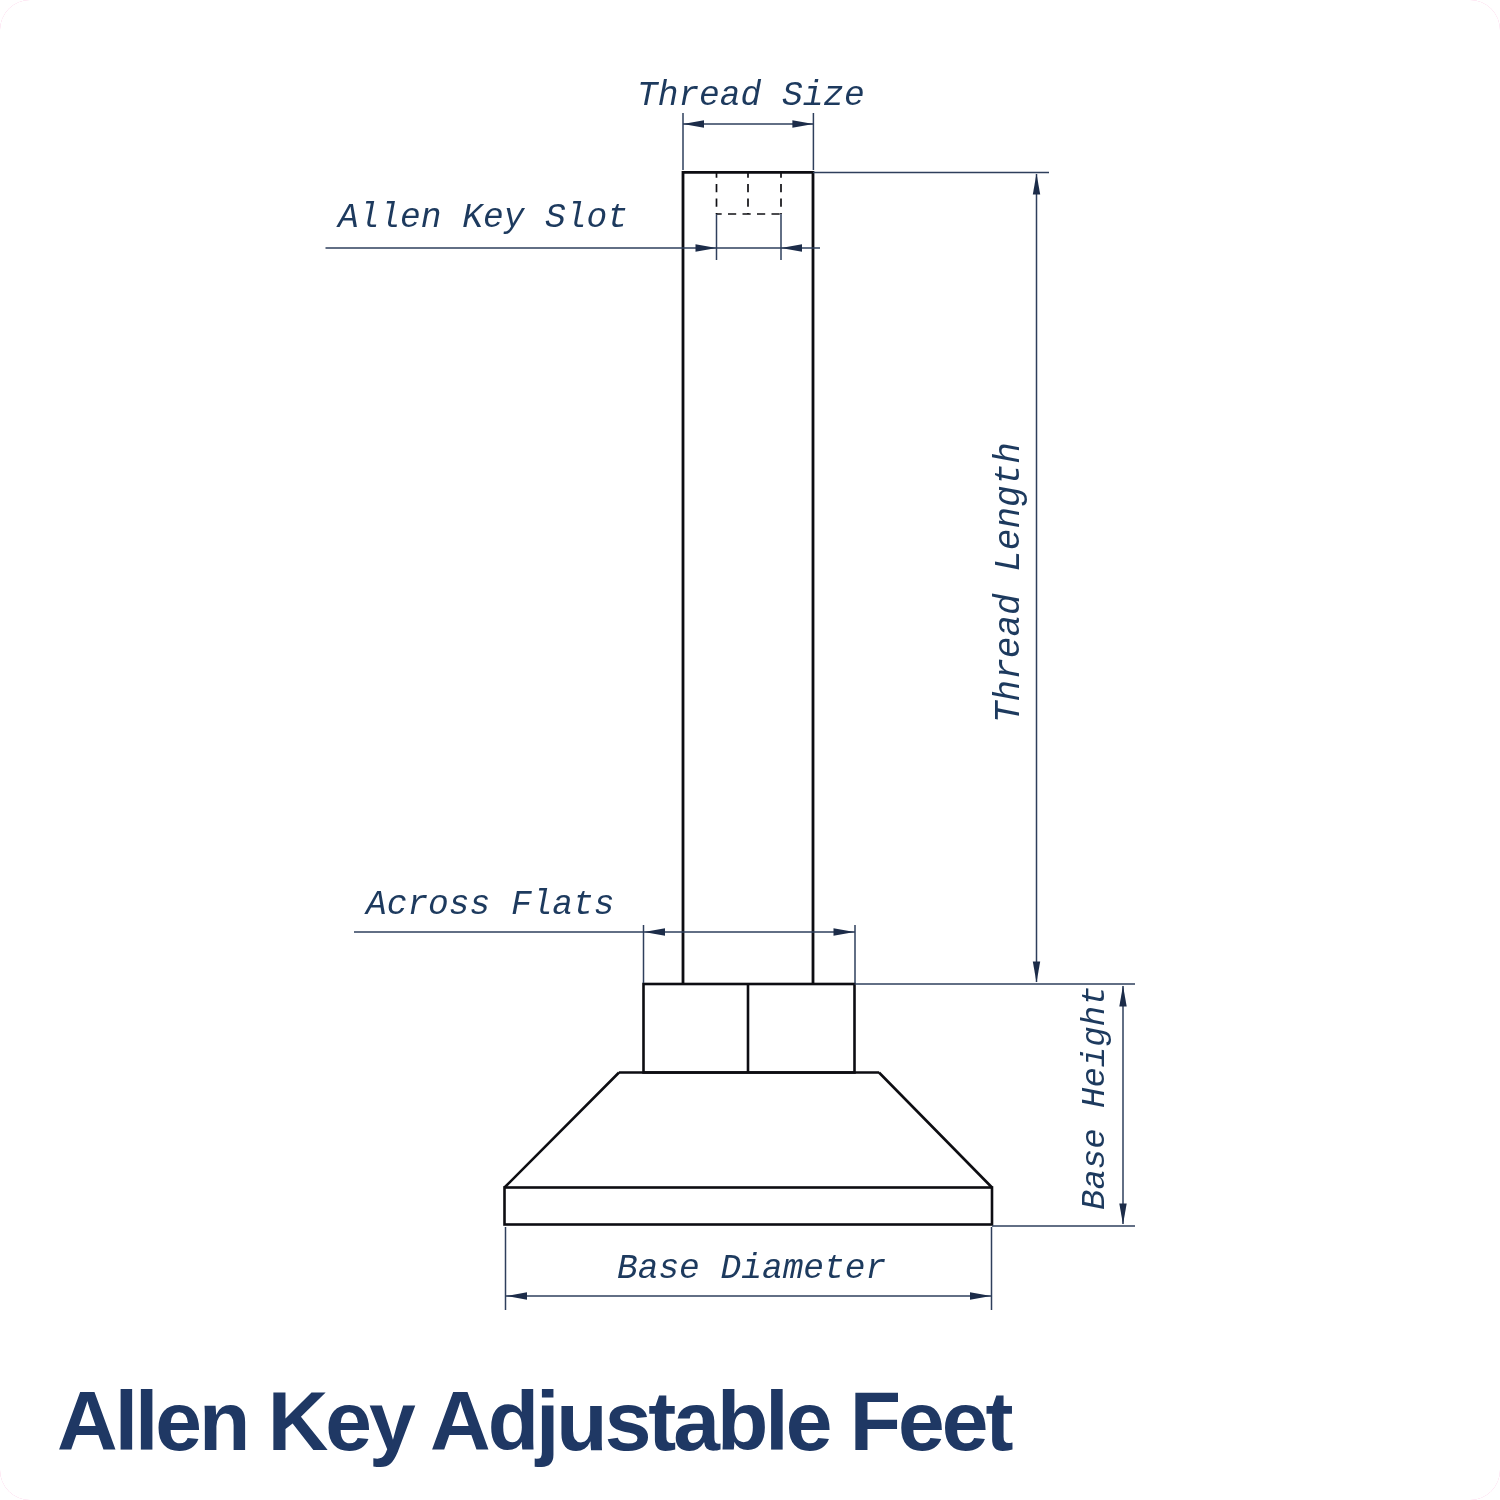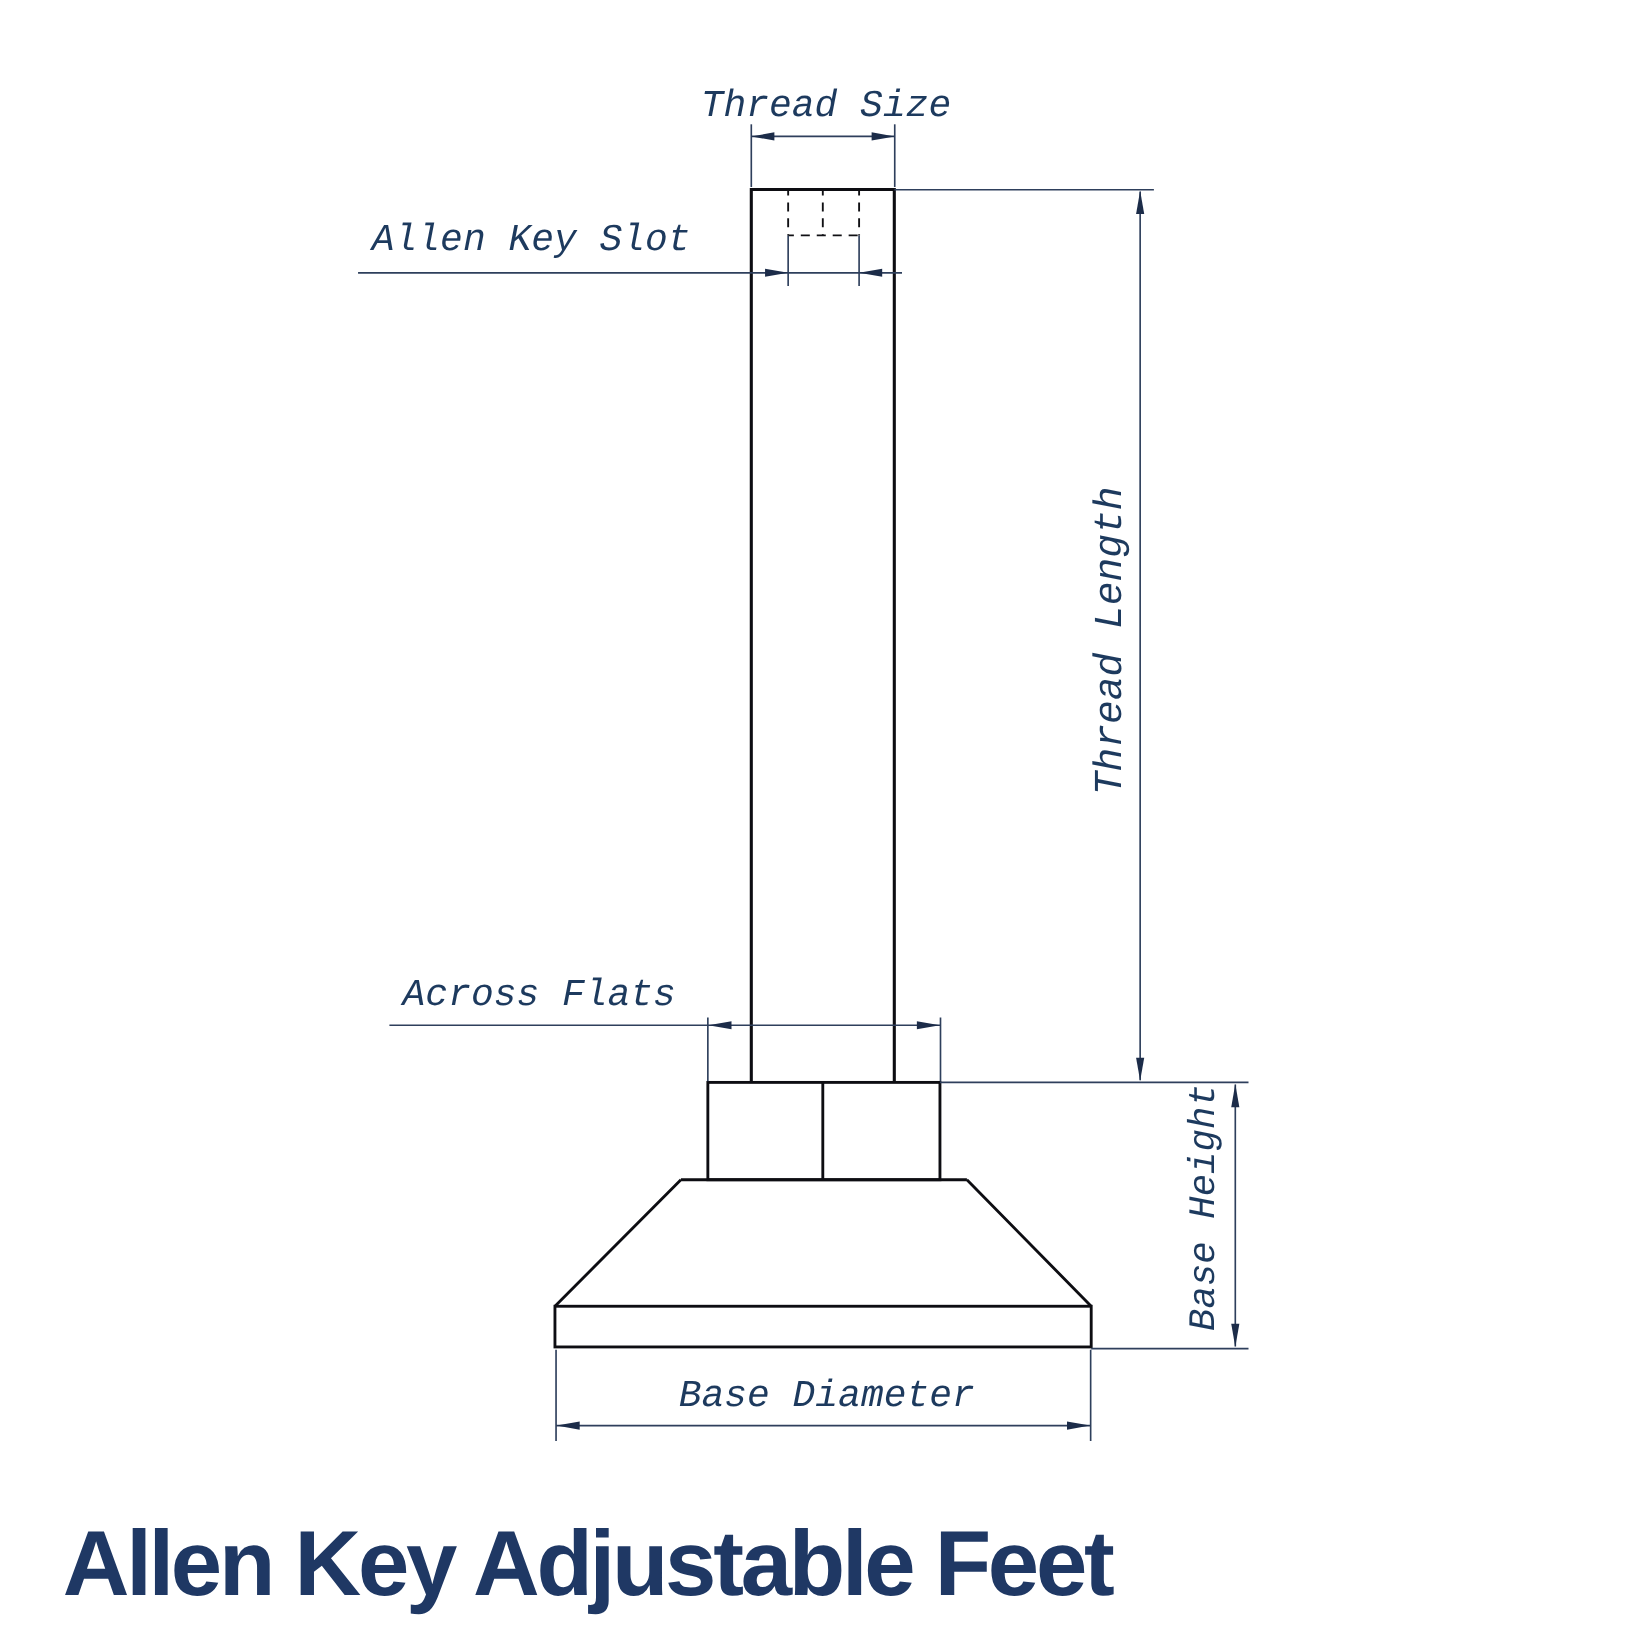--- a/index.html
+++ b/index.html
@@ -1,16 +1,16 @@
 <!DOCTYPE html>
 <html><head>
 <meta charset="utf-8">
 <style>
   html,body{margin:0;padding:0;background:#ffffff;}
-  .page{position:relative;width:1500px;height:1500px;background:#f9a8d4;overflow:hidden;}
+  .page{position:relative;width:1500px;height:1500px;background:#f9a8d4;overflow:hidden;border-radius:30px;}
   text{font-family:"Liberation Mono", monospace;font-style:italic;fill:#1d3a5e;}
 </style>
 </head>
 <body>
 <div class="page">
 <svg width="1500" height="1500" viewBox="0 0 1500 1500" xmlns="http://www.w3.org/2000/svg">
 
   <rect x="0" y="0" width="1500" height="1500" fill="#ffffff"></rect>
 
   <g stroke-linecap="butt" fill="none">

